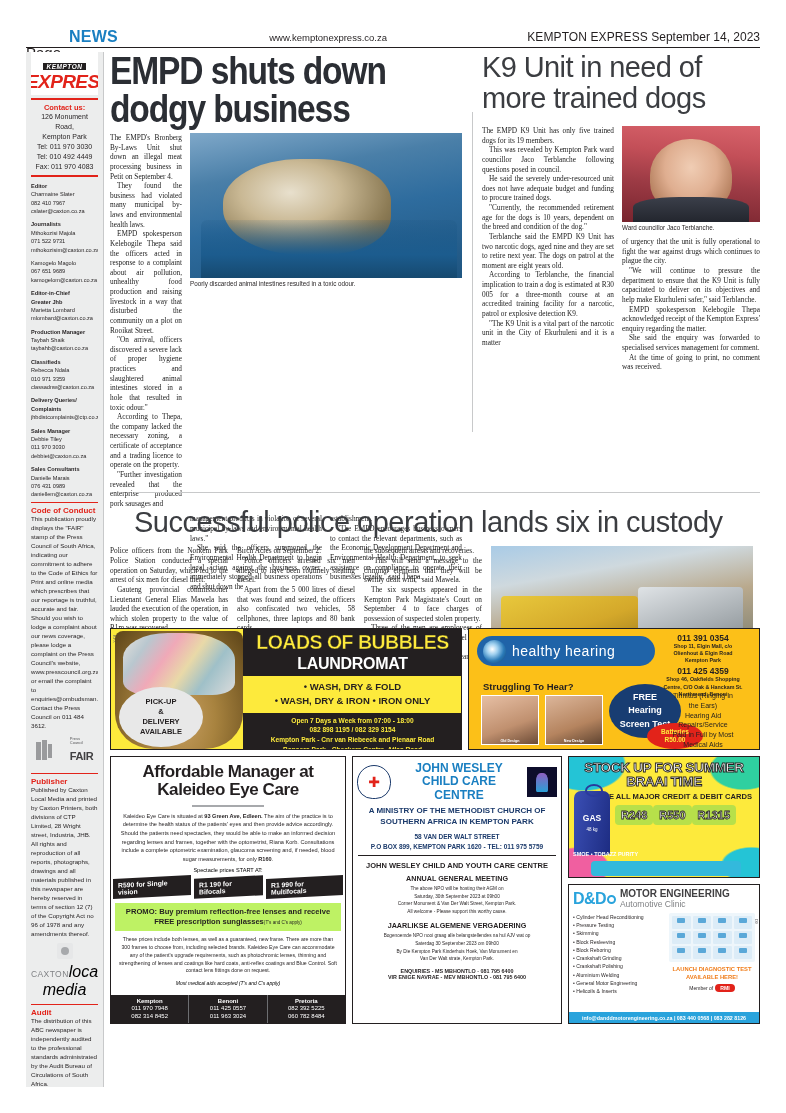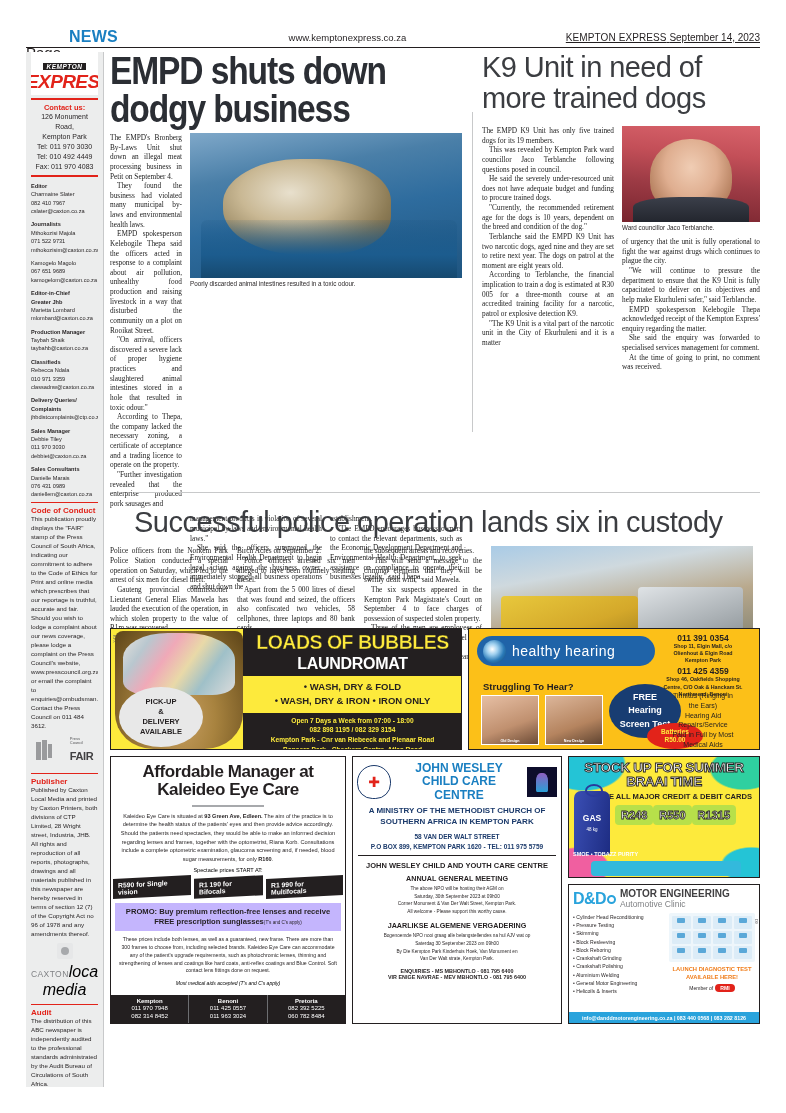--- a/index.html
+++ b/index.html
@@ -14,21 +14,21 @@
 
   
   .topbar {
     position:absolute; left:26px; top:26px; width:734px; height:22px;
     display:flex; align-items:center;
     font-family:"Liberation Sans", sans-serif;
   }
   .topbar .pg { font-size:15px; color:#231f20; width:43px;margin-top:48px; }
   .topbar .sect { font-size:16px; font-weight:bold; color:#1a7fc1; letter-spacing:.2px; width:120px;}
   .topbar .url { flex:1; text-align:center; font-size:9.5px; color:#231f20; padding-right:60px;}
-  .topbar .masthead-right { font-size:10px; color:#231f20; white-space:nowrap;text-decoration:underline;}
+  .topbar .masthead-right { font-size:12px; color:#231f20; white-space:nowrap;}
   .topbar .masthead-right .mr-name { letter-spacing:.1px; }
   .toprule { position:absolute; left:26px; top:47px; width:734px; height:1px; background:#231f20; }
 
   
   .sidebar {
     position:absolute; left:26px; top:52px; width:78px; height:1035px;
     background:#eceded; border-right:1px solid #c8c9ca;
     font-family:"Liberation Sans", sans-serif;
     padding:0 5px;
   }
@@ -205,21 +205,21 @@
   .ke-title { text-align:center; font-size:17px; font-weight:bold; color:#231f20; line-height:1.05; padding:6px 4px 0; letter-spacing:-.4px;}
   .ke-divider { width:72px; height:2px; background:#a7a9ac; margin:6px auto 5px; }
   .ke-body { font-size:5.6px; color:#231f20; line-height:1.55; text-align:center; padding:0 9px;}
   .ke-body b { font-weight:bold; }
   .ke-start { text-align:center; font-size:5.6px; margin-top:3px; }
   .ke-prices { display:flex; justify-content:center; gap:3px; margin-top:4px; padding:0 2px;}
   .ke-pill {
     background:#231f20; color:#fff; font-size:6.8px; font-weight:bold;
     padding:3px 5px; transform:skewY(-3deg);
   }
-  .ke-promo { background:#c4b5fd; margin:6px 4px 0; padding:4px 3px; text-align:center; font-size:7.6px; font-weight:bold; color:#231f20; line-height:1.35;}
+  .ke-promo { background:#bef264; margin:6px 4px 0; padding:4px 3px; text-align:center; font-size:7.6px; font-weight:bold; color:#231f20; line-height:1.35;}
   .ke-promo i { font-size:4.6px; font-style:normal; font-weight:normal; }
   .ke-fine { font-size:5.2px; text-align:center; line-height:1.5; padding:5px 8px 0; color:#231f20;}
   .ke-note { font-size:5px; font-style:italic; text-align:center; padding-top:5px; }
   .ke-contacts { position:absolute; left:0; bottom:0; width:100%; background:#231f20; color:#fff; display:flex; }
   .ke-cc { flex:1; text-align:center; padding:3px 0; border-right:1px solid #6d6e71;}
   .ke-cc:last-child{ border-right:none; }
   .ke-cc .ct { font-size:6px; font-weight:bold; display:block; }
   .ke-cc .cn { font-size:6px; display:block; line-height:1.35;}
 
   

